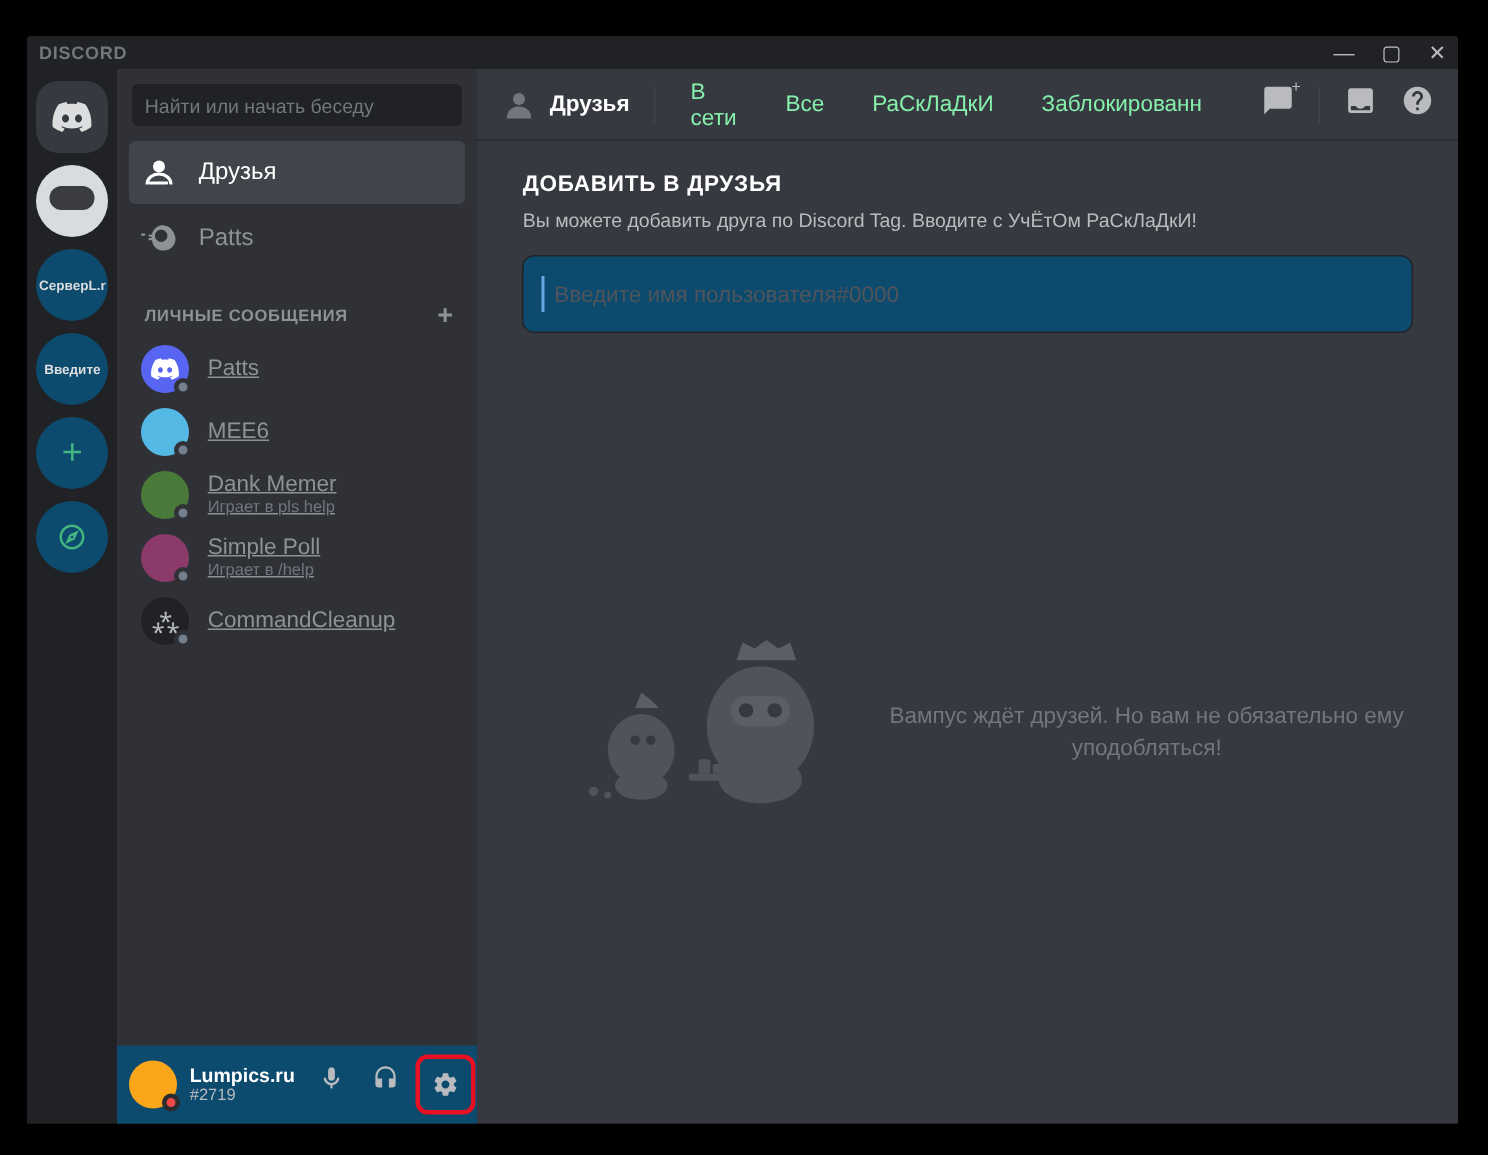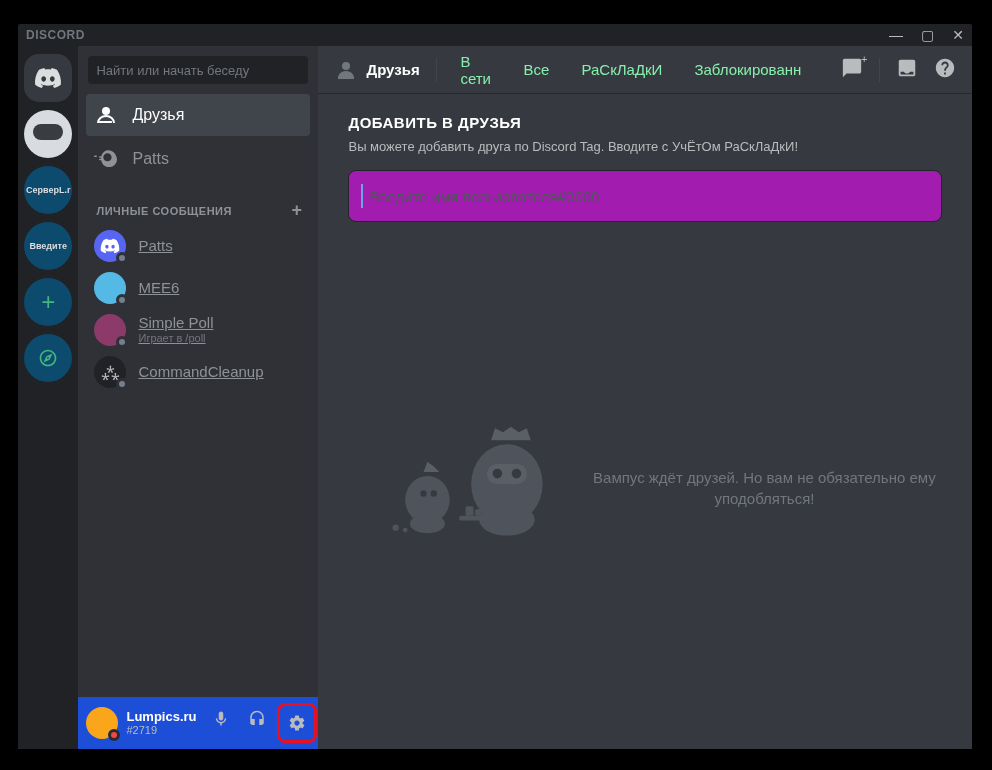--- a/index.html
+++ b/index.html
@@ -24,21 +24,21 @@
 .nav-item svg { width: 24px; height: 24px; fill: currentColor; }
 .dm-header { display: flex; justify-content: space-between; align-items: center; padding: 18px 16px 4px 18px; color: #8e9297; font-size: 11px; font-weight: 600; letter-spacing: 0.5px; }
 .dm-header .plus { font-size: 18px; cursor: pointer; }
 .dm-list { padding: 0 8px; flex: 1; overflow-y: auto; }
 .dm-item { display: flex; align-items: center; height: 42px; padding: 0 8px; border-radius: 4px; color: #8e9297; cursor: pointer; gap: 12px; }
 .dm-avatar { width: 32px; height: 32px; border-radius: 50%; background: #5865f2; position: relative; flex-shrink: 0; }
 .dm-avatar .status { position: absolute; bottom: -2px; right: -2px; width: 12px; height: 12px; border-radius: 50%; background: #747f8d; border: 3px solid #2f3136; }
 .dm-info { display: flex; flex-direction: column; line-height: 1.2; text-decoration: underline; }
 .dm-name { font-size: 15px; color: #8e9297; }
 .dm-status { font-size: 11px; color: #72767d; }
-.user-panel { height: 52px; background: #1d4ed8; display: flex; align-items: center; padding: 0 8px; gap: 8px; }
+.user-panel { height: 52px; background: #0c4a6e; display: flex; align-items: center; padding: 0 8px; gap: 8px; }
 .user-avatar { width: 32px; height: 32px; border-radius: 50%; background: #faa61a; position: relative; flex-shrink: 0; }
 .user-avatar .status { position: absolute; bottom: -2px; right: -2px; width: 12px; height: 12px; border-radius: 50%; background: #f04747; border: 3px solid #292b2f; }
 .user-info { flex: 1; line-height: 1.1; }
 .user-name { font-size: 13px; color: #fff; font-weight: 600; }
 .user-tag { font-size: 11px; color: #b9bbbe; }
 .user-controls { display: flex; gap: 4px; }
 .user-ctrl-btn { width: 32px; height: 32px; display: flex; align-items: center; justify-content: center; color: #b9bbbe; cursor: pointer; border-radius: 4px; }
 .user-ctrl-btn svg { width: 18px; height: 18px; fill: currentColor; }
 .highlight-ring { border: 3px solid #e81123; border-radius: 8px; padding: 1px; }
 .content-col { flex: 1; background: #36393f; display: flex; flex-direction: column; }
@@ -46,21 +46,21 @@
 .hdr-friends { display: flex; align-items: center; gap: 8px; color: #fff; font-weight: 600; font-size: 15px; }
 .hdr-friends svg { width: 24px; height: 24px; fill: #72767d; }
 .hdr-divider { width: 1px; height: 24px; background: #40444b; }
 .hdr-tab { color: #86efac; font-size: 15px; cursor: pointer; padding: 2px 8px; border-radius: 4px; }
 .hdr-spacer { flex: 1; }
 .hdr-icon { color: #b9bbbe; cursor: pointer; position: relative; }
 .hdr-icon svg { width: 22px; height: 22px; fill: currentColor; }
 .content-body { padding: 20px 30px; flex: 1; display: flex; flex-direction: column; }
 .add-title { color: #fff; font-size: 15px; font-weight: 700; letter-spacing: 0.5px; }
 .add-desc { color: #b9bbbe; font-size: 13px; margin-top: 8px; }
-.add-input-row { margin-top: 16px; background: #a21caf; border: 1px solid #222428; border-radius: 8px; height: 52px; display: flex; align-items: center; padding: 0 12px; gap: 12px; }
+.add-input-row { margin-top: 16px; background: #0c4a6e; border: 1px solid #222428; border-radius: 8px; height: 52px; display: flex; align-items: center; padding: 0 12px; gap: 12px; }
 .add-input { flex: 1; background: transparent; border: none; color: #dcddde; font-size: 15px; outline: none; border-left: 2px solid #67a7e6; padding-left: 6px; height: 24px; }
 .add-input::placeholder { color: #50545b; }
 .add-btn { background: #4a5a9a; color: #c8cce0; border: none; height: 32px; padding: 0 16px; border-radius: 3px; font-size: 13px; font-weight: 500; cursor: pointer; }
 .empty-state { flex: 1; display: flex; flex-direction: row; align-items: center; justify-content: center; color: #72767d; }
 .empty-text { text-align: center; font-size: 15px; line-height: 1.4; margin-top: 24px; max-width: 420px; }
 .robot-face { width:48px;height:48px;background:#d8dce0;border-radius:8px;display:flex;align-items:center;justify-content:center;position:relative; }
 .robot-face::before { content:""; position:absolute; width:30px;height:16px;background:#3a3c40;border-radius:8px;top:14px; }
 .wumpus-svg { width: 300px; height: 180px; }
 </style>
 </head>
@@ -131,26 +131,35 @@
         </div>
         <div class="dm-item">
           <div class="dm-avatar" style="background:#55b9e6">
               <div class="status"></div>
             </div>
           <div class="dm-info">
               <span class="dm-name">MEE6</span>
             </div>
         </div>
         <div class="dm-item">
+          <div class="dm-avatar" style="background:#4a7a3a">
+              <div class="status"></div>
+            </div>
+          <div class="dm-info">
+              <span class="dm-name">Dank Memer</span>
+              <span class="dm-status">Играет в pls help</span>
+            </div>
+        </div>
+        <div class="dm-item">
           <div class="dm-avatar" style="background:#8b3a6a">
               <div class="status"></div>
             </div>
           <div class="dm-info">
               <span class="dm-name">Simple Poll</span>
-              <span class="dm-status">Играет в /poll</span>
+              <span class="dm-status">Играет в /help</span>
             </div>
         </div>
         <div class="dm-item">
           <div class="dm-avatar" style="background:#202225;display:flex;align-items:center;justify-content:center;color:#b9bbbe;font-size:16px">⁂<div class="status"></div></div>
           <div class="dm-info">
               <span class="dm-name">CommandCleanup</span>
             </div>
         </div>
       </div>
       <div class="user-panel">

